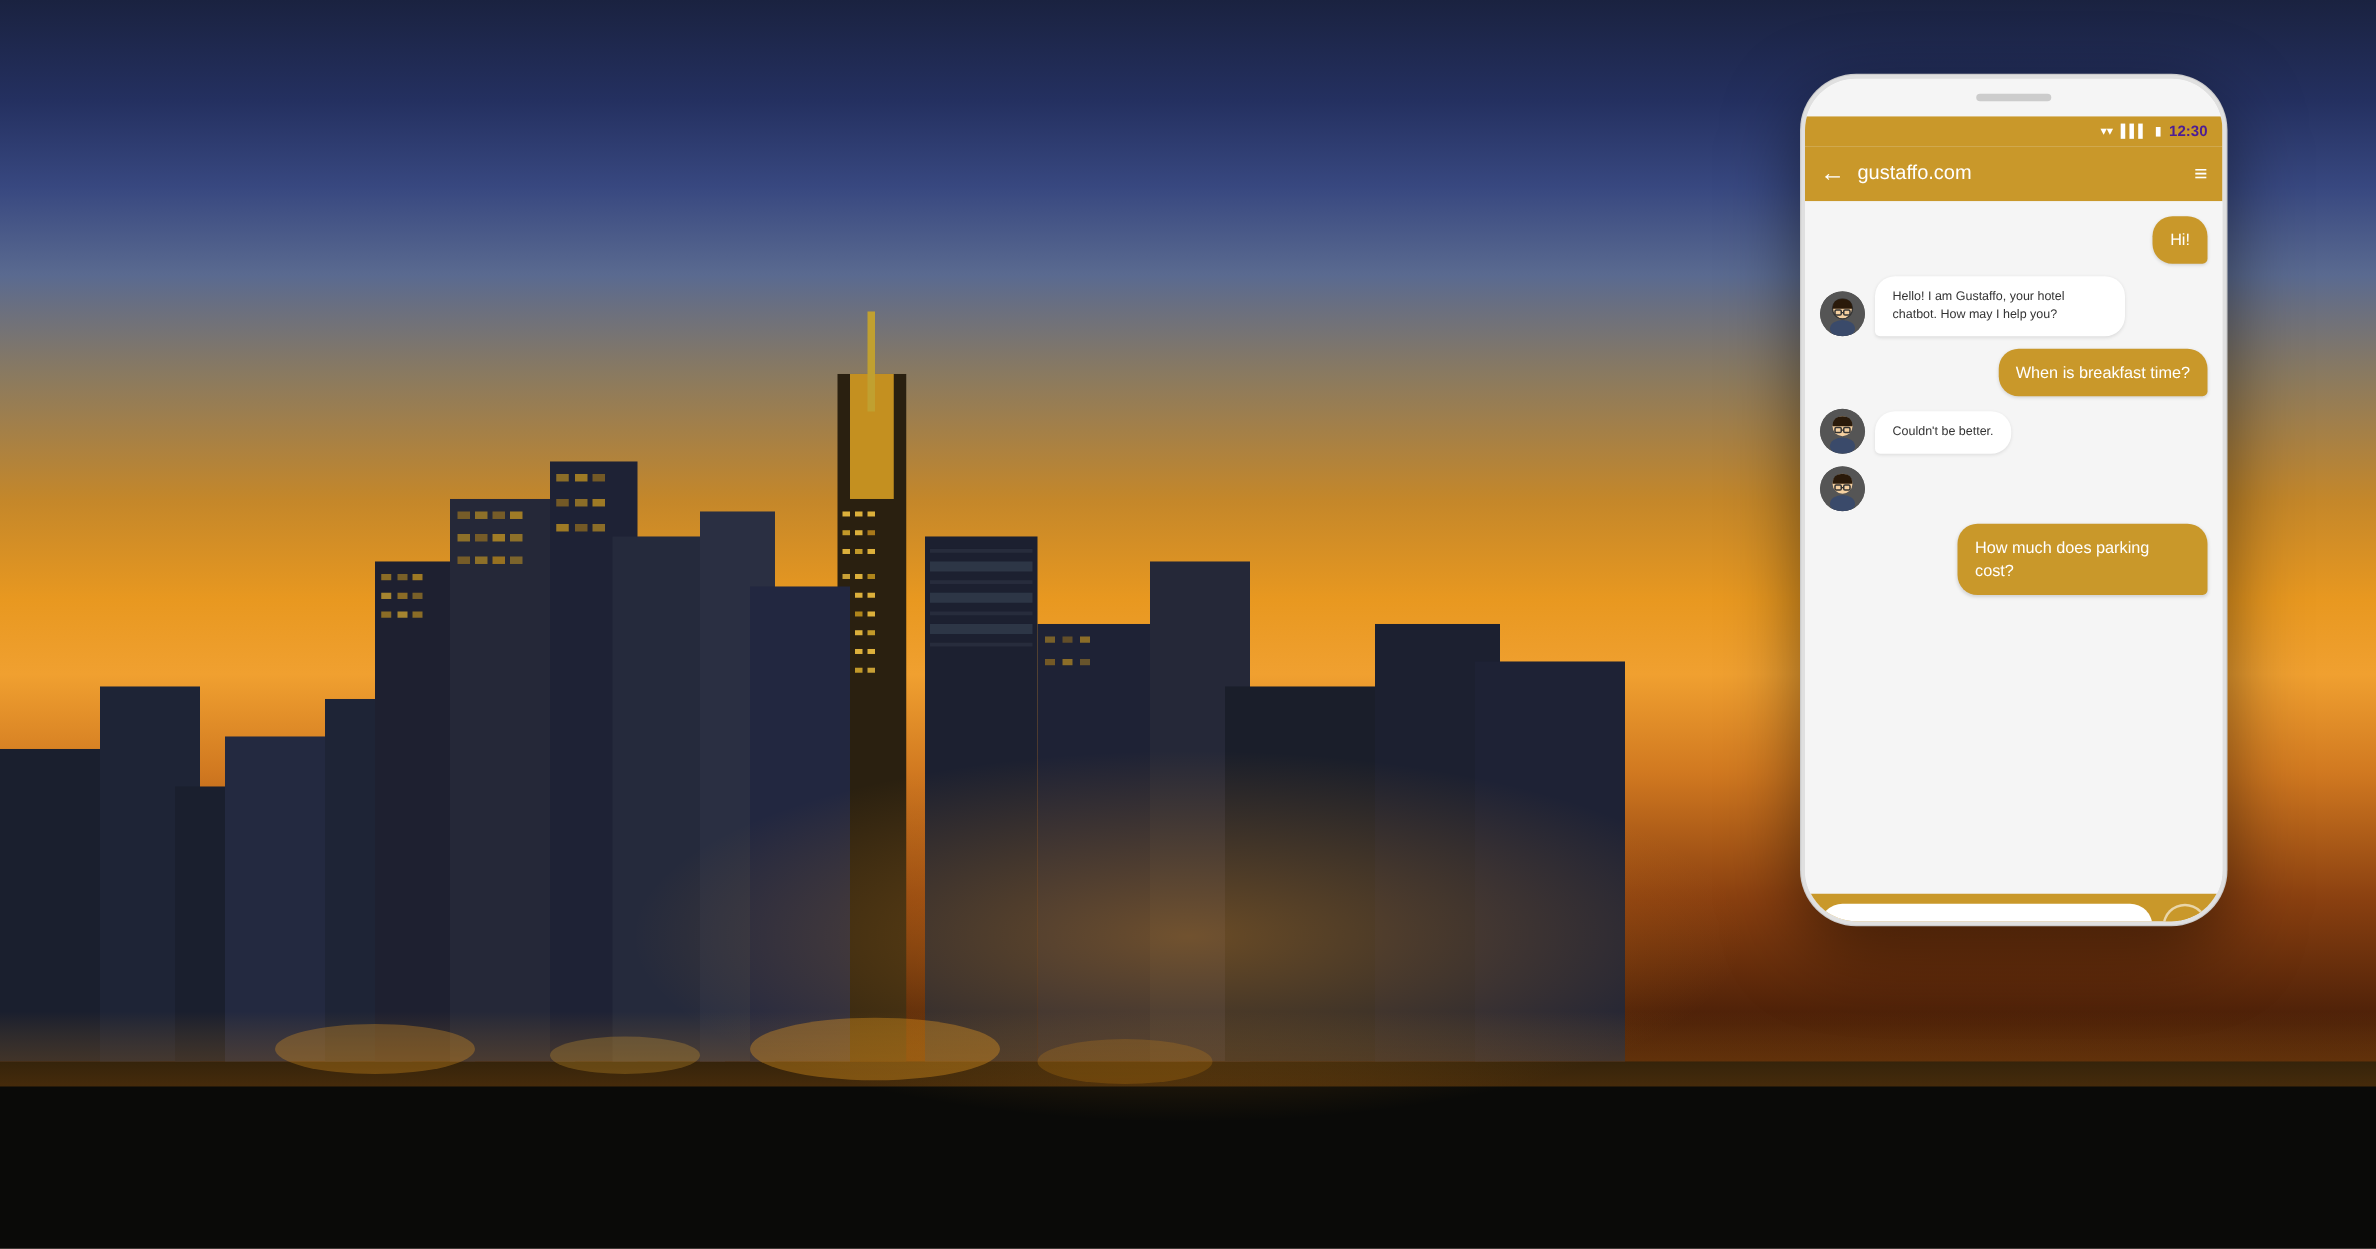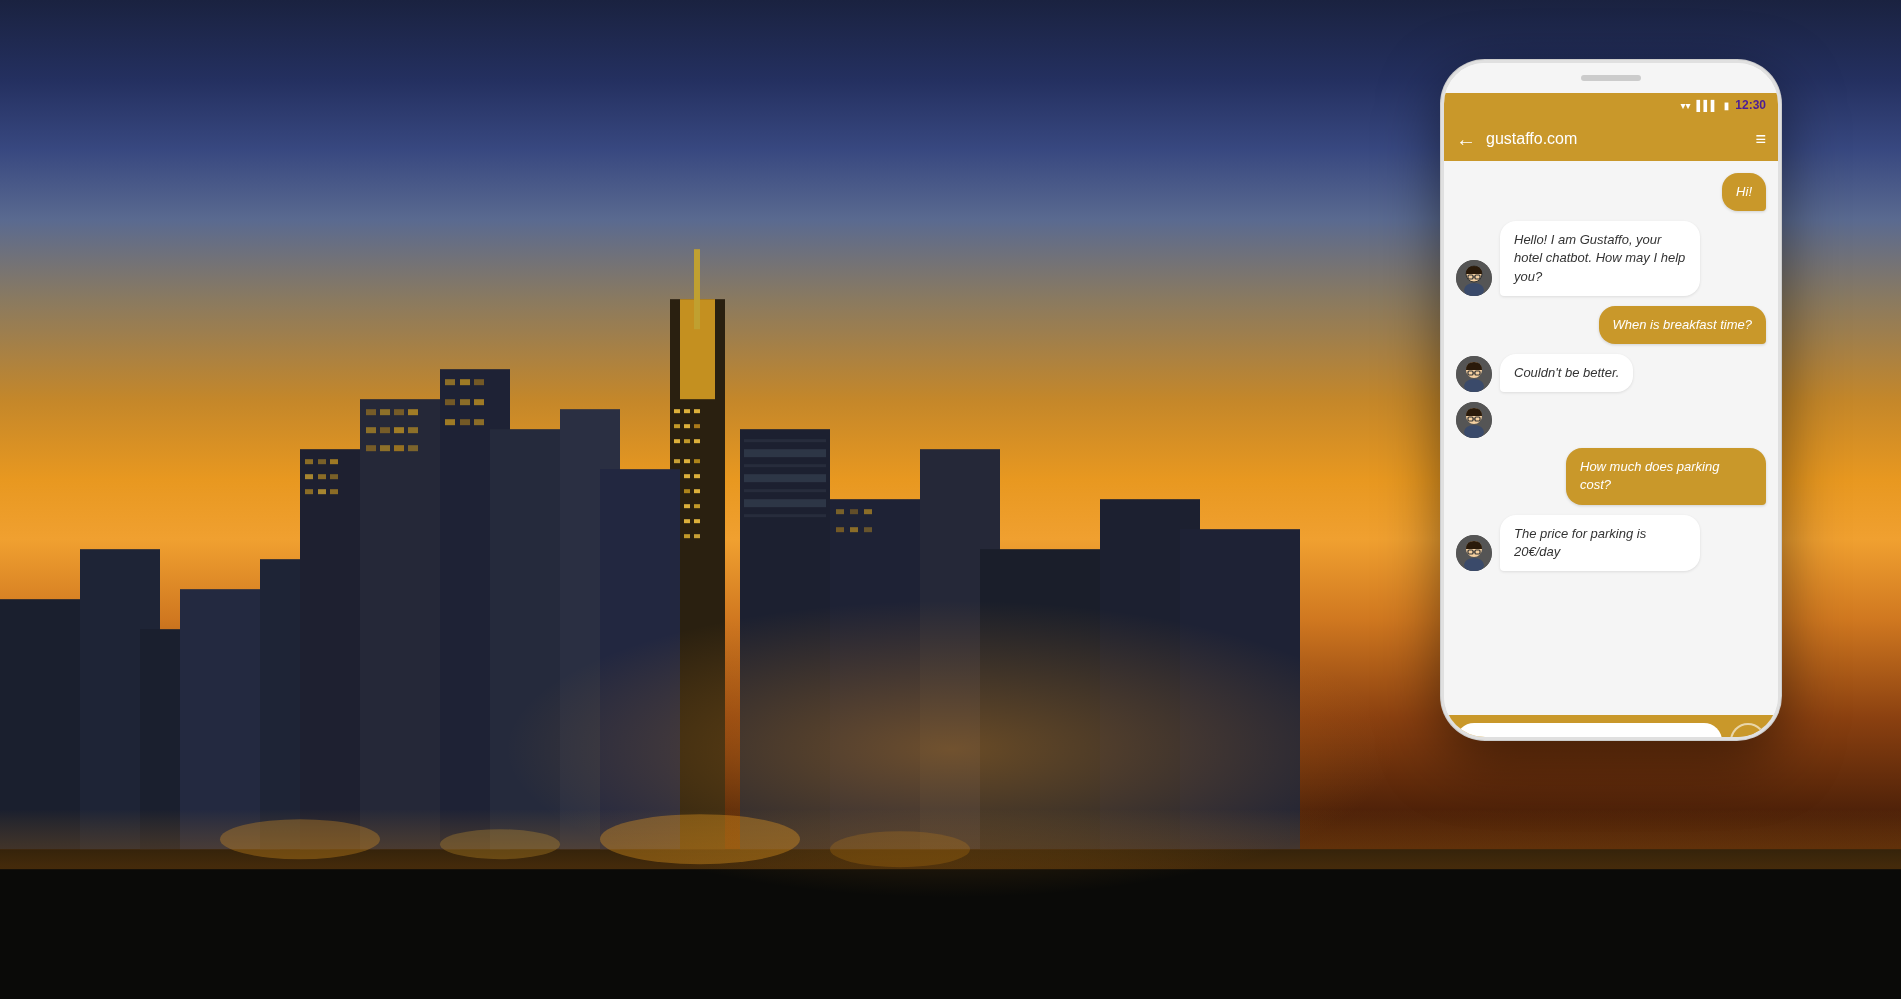--- a/index.html
+++ b/index.html
@@ -116,21 +116,20 @@
     
     .chat-area {
       background: #f5f5f5;
       flex: 1;
       padding: 12px;
       display: flex;
       flex-direction: column;
       gap: 10px;
       overflow-y: auto;
       height: calc(100% - 24px - 44px - 52px);
-      font-style: italic;
     }
 
     .message-row {
       display: flex;
       align-items: flex-end;
       gap: 8px;
     }
 
     .message-row.user {
       justify-content: flex-end;
@@ -151,21 +150,21 @@
       flex-shrink: 0;
       font-size: 20px;
       overflow: hidden;
     }
 
     .bot-bubble {
       background: white;
       border-radius: 16px 16px 16px 4px;
       padding: 10px 14px;
       max-width: 200px;
-      font-size: 13px;
+      font-size: 10px;
       color: #333;
       box-shadow: 0 1px 3px rgba(0,0,0,0.1);
       line-height: 1.4;
     }
 
     .user-bubble {
       background: #c9982a;
       border-radius: 16px 16px 4px 16px;
       padding: 10px 14px;
       max-width: 200px;
@@ -450,36 +449,20 @@
           </svg>
         </div>
       </div>
 
       <div class="message-row user">
         <div class="user-bubble">
           <span>How much does parking cost?</span>
         </div>
       </div>
 
-      <div class="message-row bot">
-        <div class="bot-avatar">
-          <svg width="36" height="36" viewBox="0 0 36 36" xmlns="http://www.w3.org/2000/svg">
-            <circle cx="18" cy="18" r="18" fill="#555"></circle>
-            <circle cx="18" cy="14" r="8" fill="#f5d0a0"></circle>
-            <path d="M10 14 Q10 6 18 6 Q26 6 26 14" fill="#2a1a0a"></path>
-            <rect x="12" y="15" width="5" height="4" rx="1" fill="none" stroke="#333" stroke-width="1.2"></rect>
-            <rect x="19" y="15" width="5" height="4" rx="1" fill="none" stroke="#333" stroke-width="1.2"></rect>
-            <line x1="17" y1="17" x2="19" y2="17" stroke="#333" stroke-width="1"></line>
-            <ellipse cx="18" cy="30" rx="10" ry="7" fill="#3a4a6a"></ellipse>
-          </svg>
-        </div>
-        <div class="bot-bubble">
-          <span>The price for parking is 20€/day</span>
-        </div>
-      </div>
 
     </div>
 
     <div class="chat-input-area">
       <input class="chat-input" type="text" placeholder="Type a message..." style="">
       <div class="send-btn">
         <span>➤</span>
       </div>
     </div>
 

